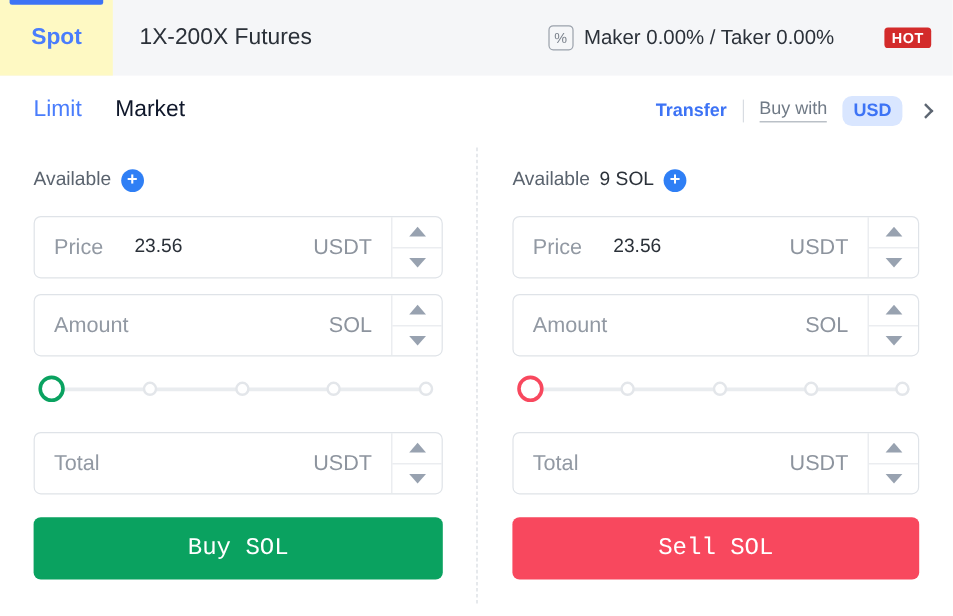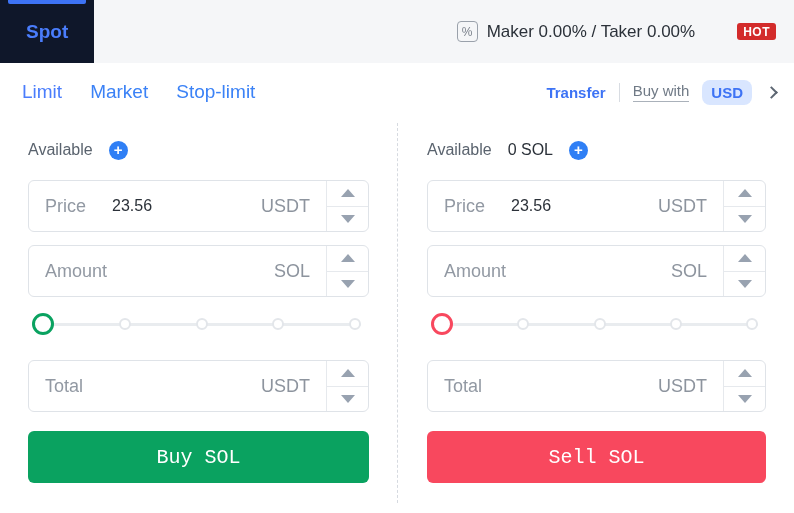--- a/index.html
+++ b/index.html
@@ -22,21 +22,21 @@
   .main-tab {
     display: flex; align-items: center;
     padding: 0 22px;
     font-size: 19px;
     color: #2b3139;
     position: relative;
     cursor: pointer;
     white-space: nowrap;
   }
   .main-tab.active {
-    background: #0f172a;
+    background: #fef9c3;
     color: #4a7dfc;
     font-weight: 600;
     padding: 0 26px;
   }
   .main-tab.active::before {
     content: "";
     position: absolute;
     left: 8px; right: 8px; top: 0;
     height: 4px;
     background: #3d73f5;
@@ -78,28 +78,28 @@
     border-radius: 3px;
     line-height: 1;
     margin-left: 33px;
   }
 
   
   .subbar {
     height: 58px;
     display: flex;
     align-items: center;
-    padding: 0 18px 0 22px;
+    padding: 0 18px 0 28px;
     background: #ffffff;
     justify-content: center;
   }
   .order-tabs { display: flex; align-items: center; gap: 28px; }
   .order-tab {
     font-size: 19px;
-    color: #3b82f6;
+    color: #0f172a;
     cursor: pointer;
     white-space: nowrap;
   }
   .order-tab.active { color: #4a7dfc; }
 
   .right-tools {
     margin-left: auto;
     display: flex;
     align-items: center;
     gap: 13px;
@@ -149,21 +149,21 @@
   .panel.sell { padding-left: 30px; }
   .divider {
     position: absolute;
     left: 397px; top: 2px; bottom: 10px;
     border-left: 1px dashed #d6dae0;
   }
 
   .avail-row {
     display: flex;
     align-items: center;
-    gap: 16px;
+    gap: 8px;
     font-size: 16px;
     color: #5a636e;
     height: 34px;
   }
   .avail-val { color: #2b3139; }
   .plus-btn {
     width: 19px; height: 19px;
     border-radius: 50%;
     background: #2f7ff5;
     color: #fff;
@@ -293,34 +293,36 @@
   .sell-btn { background: #f8485e; }
 </style>
 </head>
 <body>
 
 <div class="header">
   <div class="main-tabs">
     <div class="main-tab active">
       <span>Spot</span>
     </div>
+    <div class="main-tab">
+      <span>1X-200X Futures</span>
+    </div>
   </div>
 
   <div class="fee-area">
     <span class="pct-icon">%</span>
     <span>Maker 0.00% / Taker 0.00%</span>
     <span class="hot-badge">HOT</span>
   </div>
 </div>
 
 <div class="subbar">
   <div class="order-tabs">
     <div class="order-tab active">Limit</div>
     <div class="order-tab">Market</div>
-    <div class="order-tab">Stop-limit</div>
   </div>
 
   <div class="right-tools">
     <span class="transfer-link">Transfer</span>
     <span class="v-div"></span>
     <span class="buy-with">Buy with</span>
     <span class="usd-pill">USD</span>
     <span class="chev-right"></span>
   </div>
 </div>
@@ -393,21 +395,21 @@
           </div>
       </div>
     </div>
 
     <button class="action-btn buy-btn">Buy SOL</button>
   </div>
 
   <div class="panel sell">
     <div class="avail-row">
       <span>Available</span>
-      <span class="avail-val">0 SOL</span>
+      <span class="avail-val">9 SOL</span>
       <span class="plus-btn">+</span>
     </div>
 
     <div class="field">
       <div class="field-main">
         <span class="field-label">Price</span>
         <span class="field-value">23.56</span>
         <span class="field-unit">USDT</span>
       </div>
       <div class="stepper">

